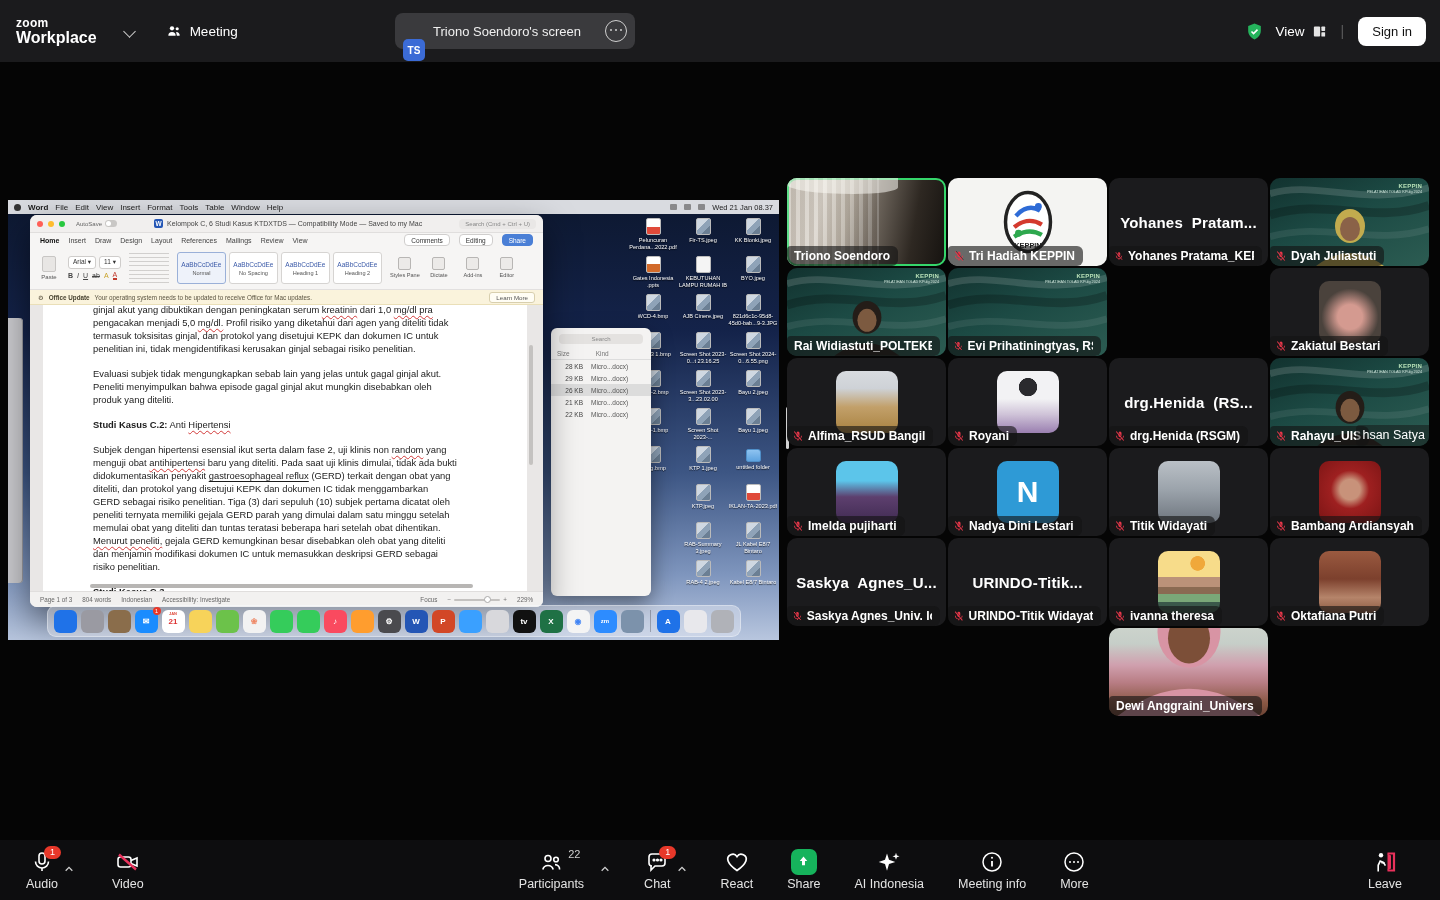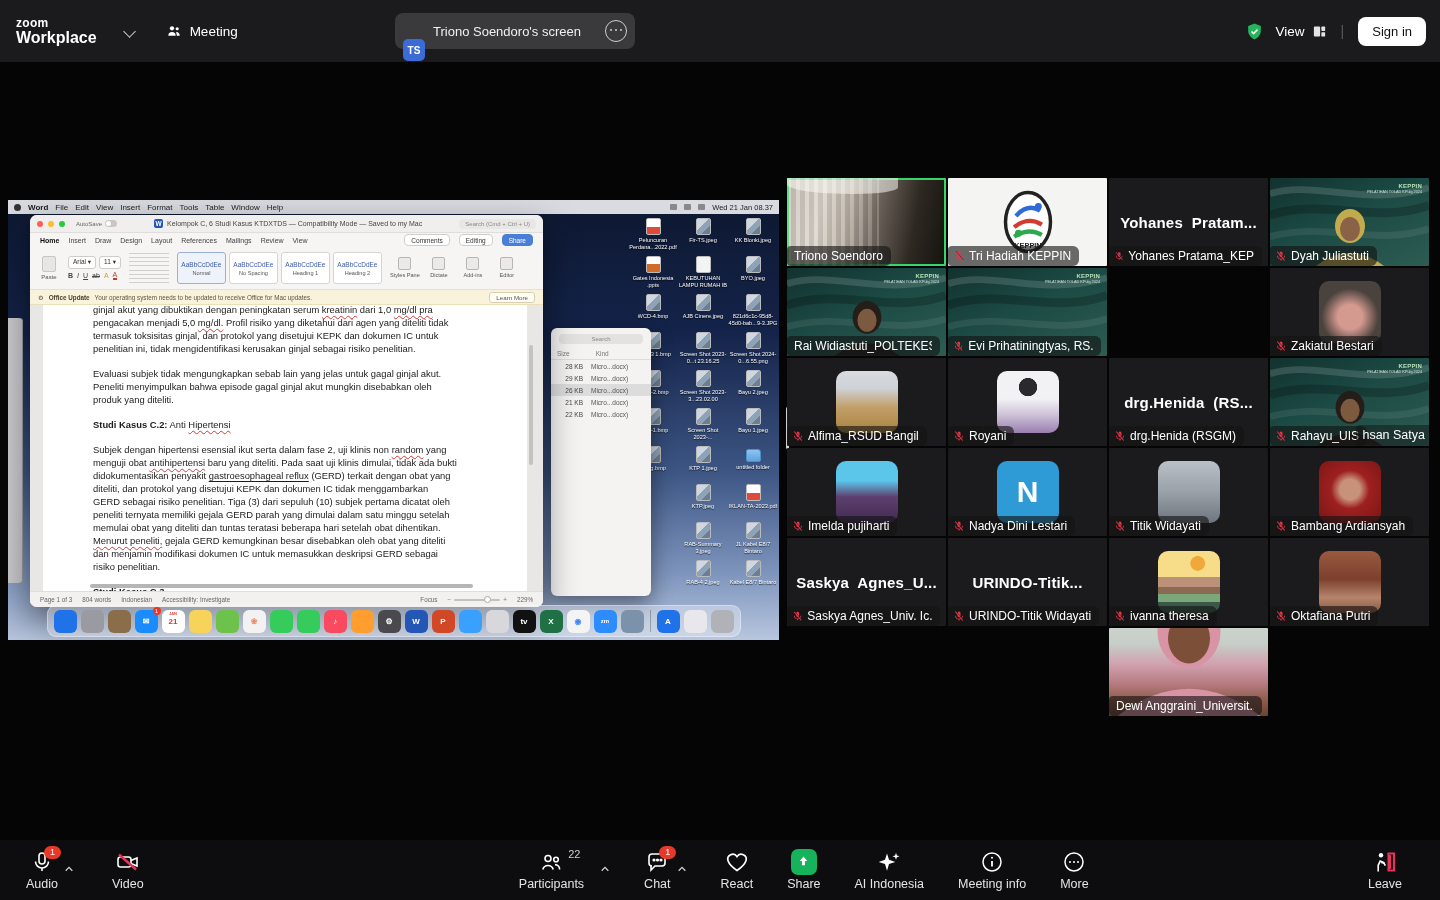--- a/index.html
+++ b/index.html
@@ -127,21 +127,21 @@
     font-size:8px;font-weight:700;color:#fff;flex:0 0 auto;}
   .dkicon .cal-top{position:absolute;top:1px;left:0;right:0;font-size:4px;color:#e04a3a;text-align:center;font-weight:700;}
   .dkicon .badge{position:absolute;top:-3px;right:-3px;width:8px;height:8px;background:#e8382a;border-radius:50%;
     font-size:5.5px;color:#fff;display:flex;align-items:center;justify-content:center;font-weight:400;}
   .dock .ddiv{width:1px;height:22px;background:rgba(60,60,70,.35);margin:0 2px;}
   .left-sliver{position:absolute;left:0;top:118px;width:15px;height:265px;background:#c9c9cd;border-radius:0 4px 4px 0;
     box-shadow:inset -1px 0 0 #9a9aa0;}
 
   
   .gallery{position:absolute;left:787px;top:116px;width:653px;height:543px;}
-  .tile{position:absolute;width:159px;height:88px;background:#1b1b1d;overflow:hidden;border-radius:1px;}
+  .tile{position:absolute;width:159px;height:88px;background:#1b1b1d;overflow:hidden;border-radius:10px;}
   .tile.active{box-shadow:inset 0 0 0 2px #35d66b;}
   .tile .waves{position:absolute;inset:0;width:100%;height:100%;}
   .keppin-mark{position:absolute;top:5px;right:7px;text-align:right;line-height:1.2;}
   .keppin-mark .km1{font-size:6px;font-weight:700;color:#b8e0b8;letter-spacing:.2px;}
   .keppin-mark .km2{font-size:3.8px;color:#cfe4da;}
   .bg-keppin{background:linear-gradient(155deg,#12322f 0%,#1c4a44 45%,#2c5c52 100%);}
   .bg-room{background:linear-gradient(100deg,#c9c2b8 0%,#d8d2c9 22%,#b5ada1 38%,#6b635a 55%,#2e2822 78%,#15120f 100%);}
   .bg-room .curtain{position:absolute;left:0;top:0;width:58%;height:100%;
     background:repeating-linear-gradient(90deg,rgba(255,255,255,.35) 0 4px,rgba(120,110,100,.25) 4px 9px);opacity:.6;}
   .bg-room .valance{position:absolute;left:0;top:0;width:70%;height:16px;border-radius:0 0 40% 60%;background:rgba(250,248,242,.55);}
@@ -159,21 +159,21 @@
   .av-purpleblue{background:linear-gradient(180deg,#5cc5ea 0%,#5cc5ea 32%,#5d3f6e 58%,#402b52 100%);}
   .av-n{background:#2e9ad6;}
   .av-gray{background:linear-gradient(180deg,#bac0c6 0%,#9aa2aa 48%,#6e757e 100%);}
   .av-red{background:radial-gradient(circle at 50% 46%,#c8927a 0 22%,#9e2020 42%,#7a1414 100%);}
   .av-mountain{background:radial-gradient(circle at 64% 20%,#f0a83a 0 11%,transparent 12%),
     linear-gradient(180deg,#f7dc8a 0 42%,#bb9279 42% 58%,#8a6a52 58% 70%,#7aa878 70% 82%,#3a584a 82% 100%);}
   .av-brick{background:linear-gradient(180deg,#9a5a40 0%,#7c402d 45%,#b5846a 75%,#8a5a42 100%);}
   .av-khaki{background:linear-gradient(180deg,#f0efed 0%,#e5e3df 38%,#b5a67c 68%,#988b63 100%);}
   .tile-label{position:absolute;left:0;bottom:0;display:flex;align-items:center;gap:4px;background:rgba(20,20,20,.62);
     border-radius:4px 6px 6px 4px;padding:2.5px 8px 3.5px 5px;font-size:12px;color:#fff;max-width:96%;box-sizing:border-box;}
-  .tile-label .nm{white-space:nowrap;overflow:hidden;}
+  .tile-label .nm{white-space:nowrap;overflow:hidden;font-weight:bold;}
   .tile-label.noicon{padding-left:7px;}
   .extra-name{position:absolute;right:0;bottom:0;background:rgba(20,20,20,.5);color:#fff;font-size:12.5px;
     padding:3px 4px 4px 6px;border-radius:4px 0 0 4px;white-space:nowrap;}
   .gal-scroll{position:absolute;left:786px;top:345px;width:3px;height:42px;background:#d2d2d2;border-radius:2px;}
 
   
   .watermark{position:absolute;left:1145px;top:714px;color:rgba(255,255,255,.52);}
   .watermark .w1{font-size:22px;font-weight:400;letter-spacing:.3px;}
   .watermark .w2{font-size:12.5px;margin-top:5px;color:rgba(255,255,255,.45);}
 

